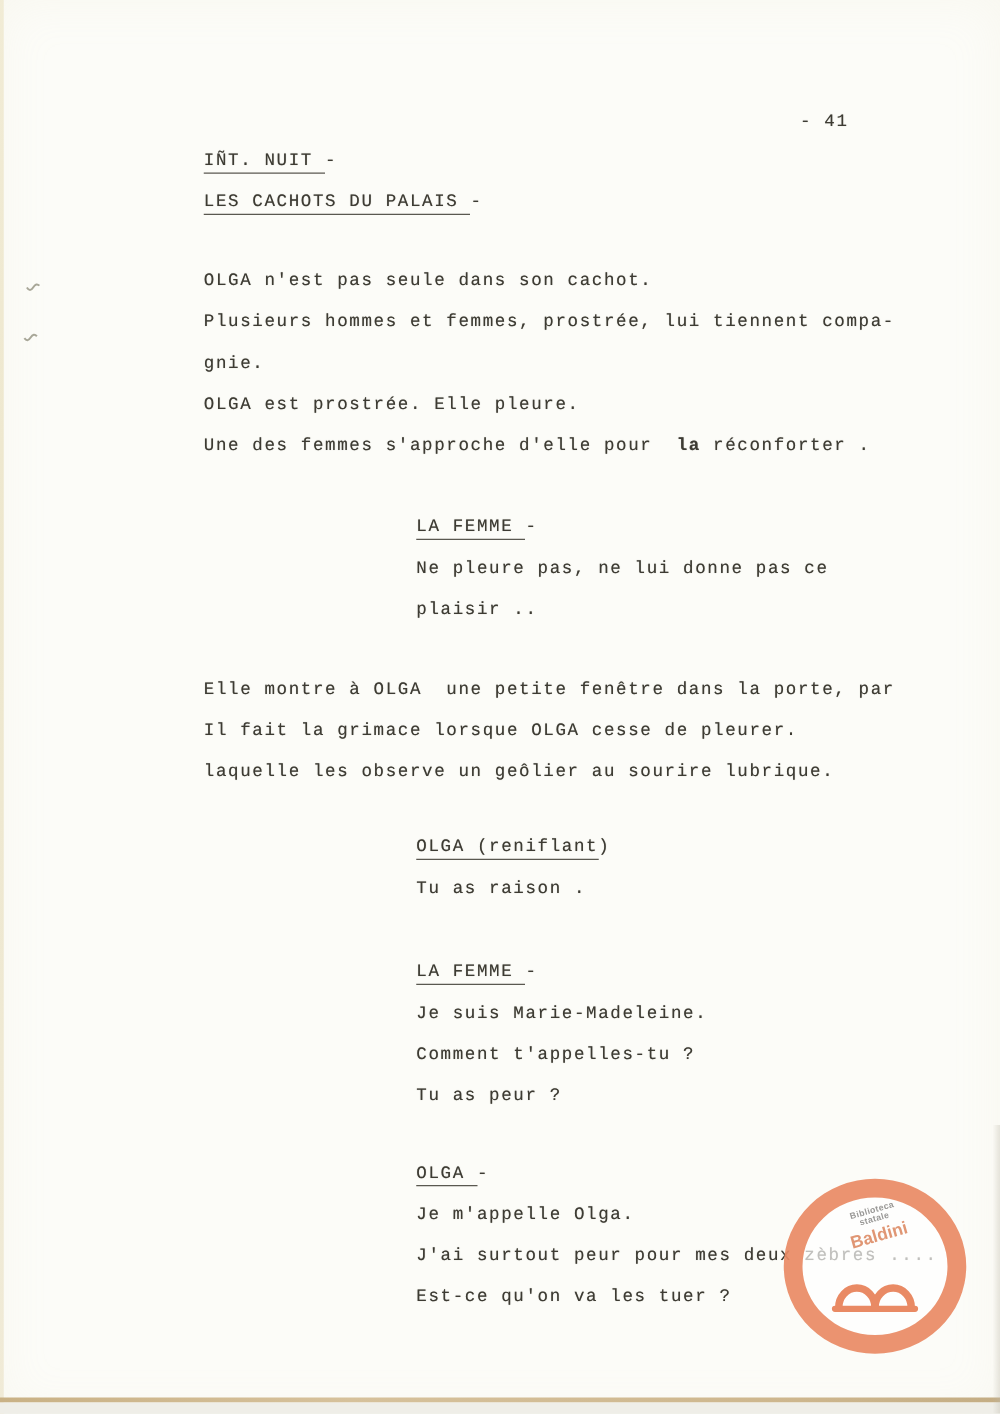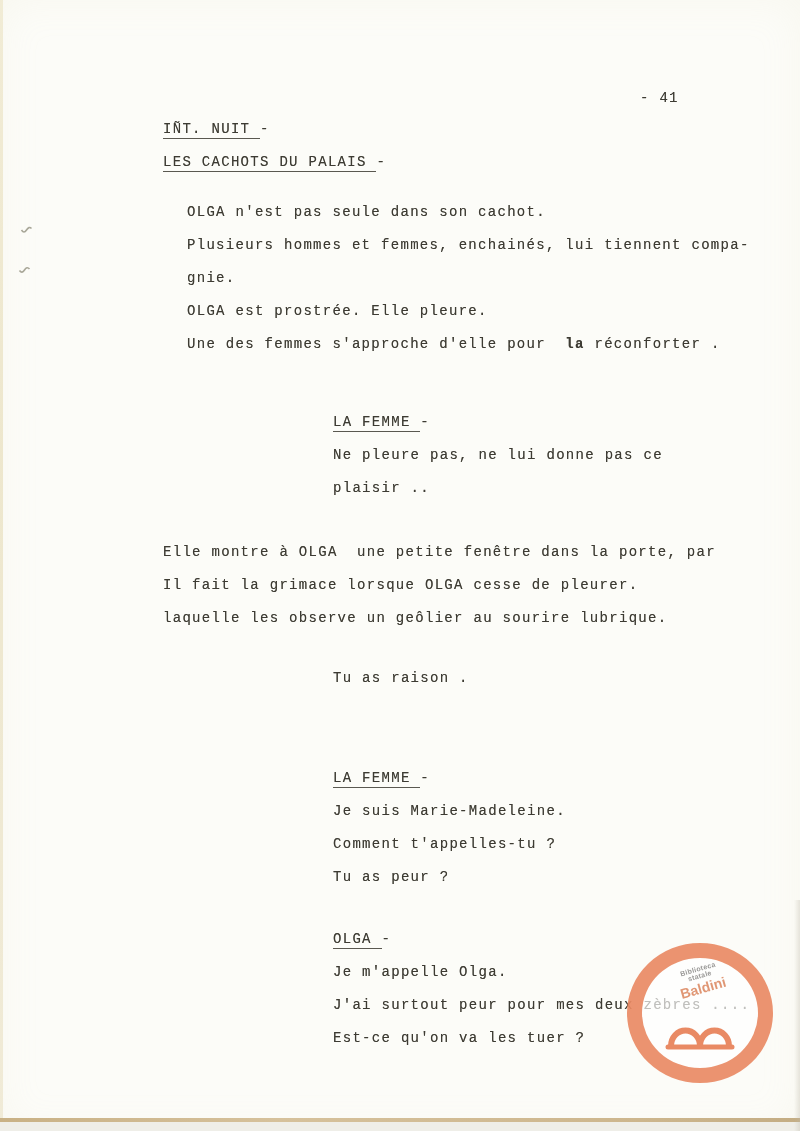--- a/index.html
+++ b/index.html
@@ -105,41 +105,42 @@
       </svg>
   </div>
 
   <div class="page-number line">- 41</div>
 
   <div class="block" style="top:113px; left:163px;">
     <div class="line"><span class="u">IÑT. NUIT </span><span>-</span></div>
     <div class="line"><span class="u">LES CACHOTS DU PALAIS </span><span>-</span></div>
   </div>
 
-  <div class="block" style="top:196px; left:163px;margin-left:24px;">
+  <div class="block" style="top:209px; left:163px;">
     <div class="line">OLGA n'est pas seule dans son cachot.</div>
-    <div class="line">Plusieurs hommes et femmes, enchainés, lui tiennent compa-</div>
+    <div class="line">Plusieurs hommes et femmes, prostrée, lui tiennent compa-</div>
     <div class="line">gnie.</div>
     <div class="line">OLGA est prostrée. Elle pleure.</div>
     <div class="line"><span>Une des femmes s'approche d'elle pour  </span><span class="b">la</span><span> réconforter .</span></div>
   </div>
 
   <div class="block" style="top:406px; left:333px;">
     <div class="line"><span class="u">LA FEMME </span><span>-</span></div>
     <div class="line">Ne pleure pas, ne lui donne pas ce</div>
     <div class="line">plaisir ..</div>
   </div>
 
   <div class="block" style="top:536px; left:163px;">
     <div class="line">Elle montre à OLGA  une petite fenêtre dans la porte, par</div>
     <div class="line">Il fait la grimace lorsque OLGA cesse de pleurer.</div>
     <div class="line">laquelle les observe un geôlier au sourire lubrique.</div>
   </div>
 
   <div class="block" style="top:662px; left:333px;">
+    <div class="line"><span class="u">OLGA (reniflant</span><span>)</span></div>
     <div class="line">Tu as raison .</div>
   </div>
 
   <div class="block" style="top:762px; left:333px;">
     <div class="line"><span class="u">LA FEMME </span><span>-</span></div>
     <div class="line">Je suis Marie-Madeleine.</div>
     <div class="line">Comment t'appelles-tu ?</div>
     <div class="line">Tu as peur ?</div>
   </div>
 

